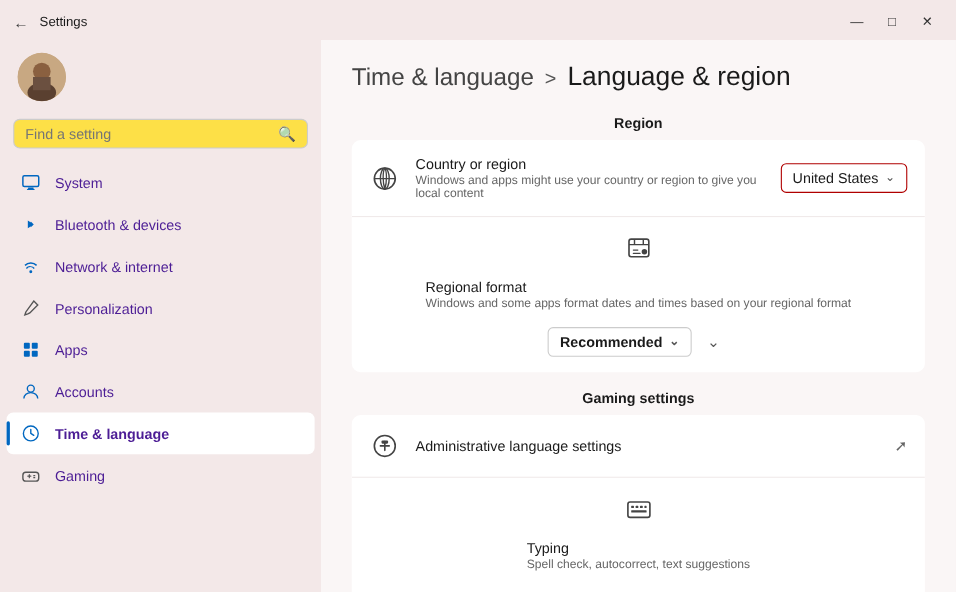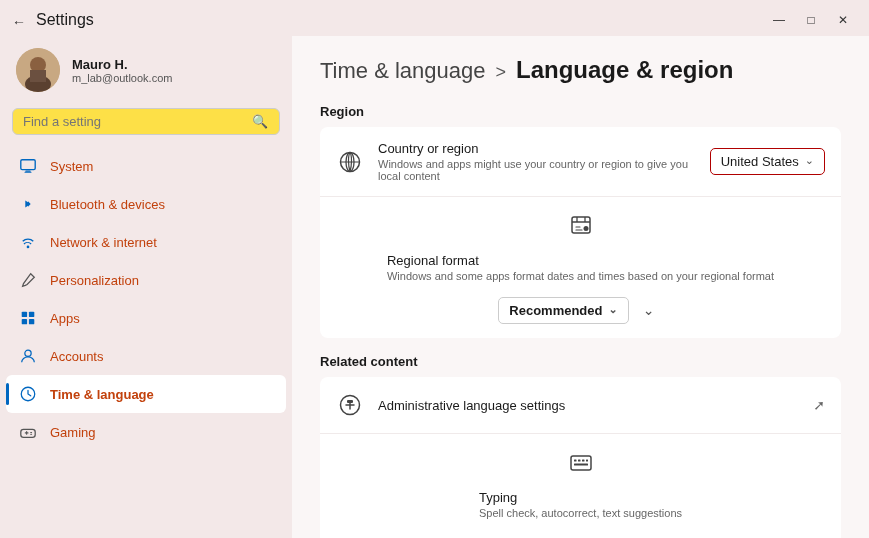--- a/index.html
+++ b/index.html
@@ -19,21 +19,21 @@
       padding: 8px 12px 4px 12px;
       background: #f3e8e8;
       height: 36px;
     }
     .title-bar-left {
       display: flex;
       align-items: center;
       gap: 10px;
     }
     .title-bar-title {
-      font-size: 16px;
+      font-size: 12px;
       color: #1a1a1a;
     }
     .title-bar-controls {
       display: flex;
       gap: 4px;
     }
     .title-btn {
       width: 28px;
       height: 22px;
       border: none;
@@ -107,21 +107,21 @@
 
     .nav-list { list-style: none; padding: 0 6px; }
     .nav-item {
       display: flex;
       align-items: center;
       gap: 12px;
       padding: 9px 12px;
       border-radius: 6px;
       cursor: pointer;
       font-size: 13px;
-      color: #c2410c;
+      color: #4c1d95;
       position: relative;
     }
     .nav-item.active {
       background: white;
       font-weight: 600;
     }
     .nav-item.active::before {
       content: '';
       position: absolute;
       left: 0;
@@ -141,35 +141,36 @@
     }
     .nav-icon svg { width: 18px; height: 18px; }
 
     
     .main-content {
       flex: 1;
       background: #faf6f6;
       padding: 20px 28px;
       overflow-y: auto;
     }
-    .breadcrumb-current { font-weight: 700; font-size: 24px; color: #1a1a1a; }
+    .breadcrumb-current { font-weight: 400; font-size: 24px; color: #1a1a1a; }
     .breadcrumb-separator { font-size: 18px; color: #555; }
     .page-title-row {
       display: flex;
       align-items: baseline;
       gap: 10px;
       margin-bottom: 20px;
     }
     .breadcrumb-parent { font-size: 22px; color: #444; font-weight: 400; }
 
     .section-label {
       font-size: 13px;
       font-weight: 600;
       color: #1a1a1a;
       margin-bottom: 8px;
+      text-align: center;
     }
     .card {
       background: white;
       border-radius: 8px;
       overflow: hidden;
       margin-bottom: 16px;
     }
     .card-row {
       display: flex;
       align-items: center;
@@ -246,24 +247,20 @@
 
     <div class="user-profile">
       <div class="avatar">
         <svg viewBox="0 0 44 44" xmlns="http://www.w3.org/2000/svg">
           <circle cx="22" cy="22" r="22" fill="#c8a882"></circle>
           <circle cx="22" cy="17" r="8" fill="#8a6040"></circle>
           <ellipse cx="22" cy="36" rx="13" ry="9" fill="#5a4030"></ellipse>
           <rect x="14" y="22" width="16" height="12" fill="#6b5040"></rect>
         </svg>
       </div>
-      <div class="user-info">
-        <span class="user-name">Mauro H.</span>
-        <span class="user-email">m_lab@outlook.com</span>
-      </div>
     </div>
 
     <div class="search-box">
       <input type="text" placeholder="Find a setting" style="">
       <span class="search-icon-glyph">🔍</span>
     </div>
 
     <ul class="nav-list">
 
       <li class="nav-item">
@@ -399,21 +396,21 @@
           <button class="dropdown-btn normal">
             <span>Recommended</span>
             <span class="chevron-down">⌄</span>
           </button>
           <button class="expand-btn">⌄</button>
         </div>
       </div>
 
     </div>
 
-    <div class="section-label">Related content</div>
+    <div class="section-label">Gaming settings</div>
 
     <div class="card">
 
       <div class="card-row" style="cursor:pointer;">
         <div class="card-row-icon">
           <svg width="24" height="24" viewBox="0 0 24 24" fill="none">
             <circle cx="12" cy="12" r="9.5" stroke="#444" stroke-width="1.5"></circle>
             <path d="M8 12h8M12 8v8" stroke="#444" stroke-width="1.5" stroke-linecap="round"></path>
             <rect x="9" y="7" width="6" height="3" rx="1" fill="#444"></rect>
           </svg>

